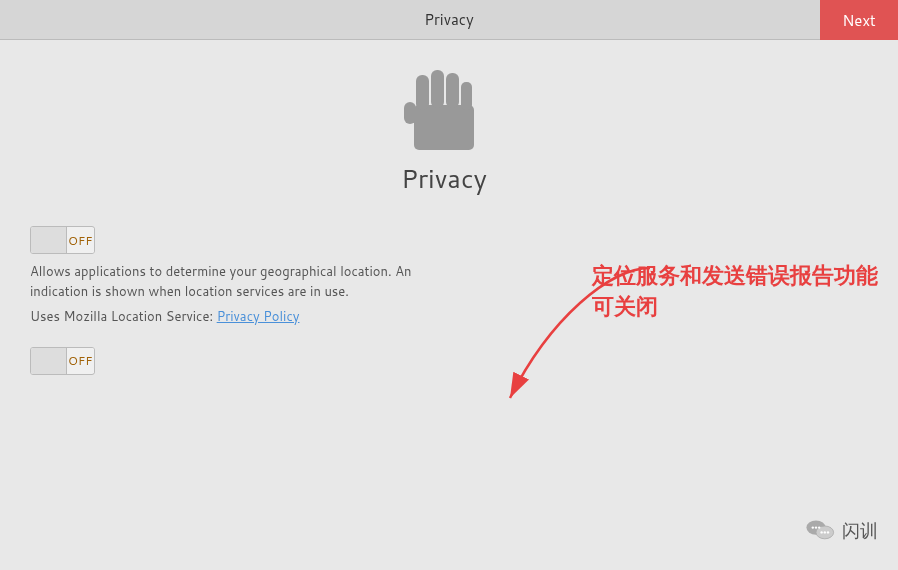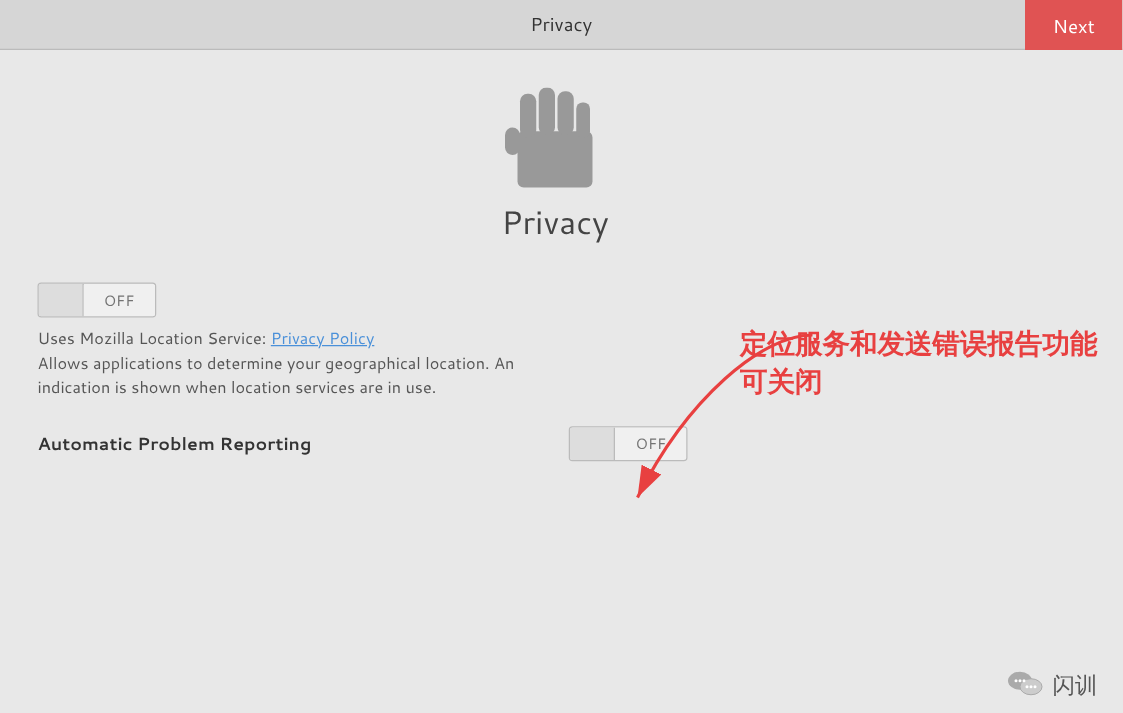--- a/index.html
+++ b/index.html
@@ -110,23 +110,23 @@
     }
 
     .toggle-track {
       width: 36px;
       height: 26px;
       background: #ddd;
       border-right: 1px solid #bbb;
     }
 
     .toggle-off-label {
-      padding: 4px 16px;
+      padding: 4px 1px;
       font-size: 12px;
-      color: #737373;
+      color: #a16207;
       background: #f0f0f0;
     }
 
     .setting-description {
       font-size: 13px;
       color: #555;
       line-height: 1.5;
     }
 
     .privacy-link {
@@ -158,21 +158,21 @@
       position: absolute;
       top: 258px;
       left: 490px;
       width: 180px;
       height: 160px;
     }
 
     
     #watermark {
       position: absolute;
-      bottom: 7px;
+      bottom: 24px;
       right: 20px;
       display: flex;
       align-items: center;
       gap: 6px;
     }
 
     #watermark-icon {
       width: 32px;
       height: 32px;
     }
@@ -214,33 +214,32 @@
 
   <div id="settings-area">
 
     <div class="setting-row">
       <div class="setting-header">
         <div class="toggle-container">
           <div class="toggle-track"></div>
           <span class="toggle-off-label">OFF</span>
         </div>
       </div>
+      <p class="setting-description">
+        <span>Allows applications to determine your geographical location. An</span><br>
+        <span>indication is shown when location services are in use.</span>
+      </p>
       <p class="setting-description" style="margin-top:6px;">
         <span>Uses Mozilla Location Service:</span>
         <a class="privacy-link">Privacy Policy</a>
       </p>
-      <p class="setting-description">
-        <span>Allows applications to determine your geographical location. An</span><br>
-        <span>indication is shown when location services are in use.</span>
-      </p>
     </div>
 
     <div class="setting-row">
       <div class="setting-header">
-        <span class="setting-label">Automatic Problem Reporting</span>
         <div class="toggle-container">
           <div class="toggle-track"></div>
           <span class="toggle-off-label">OFF</span>
         </div>
       </div>
     </div>
 
   </div>
 </div>
 

